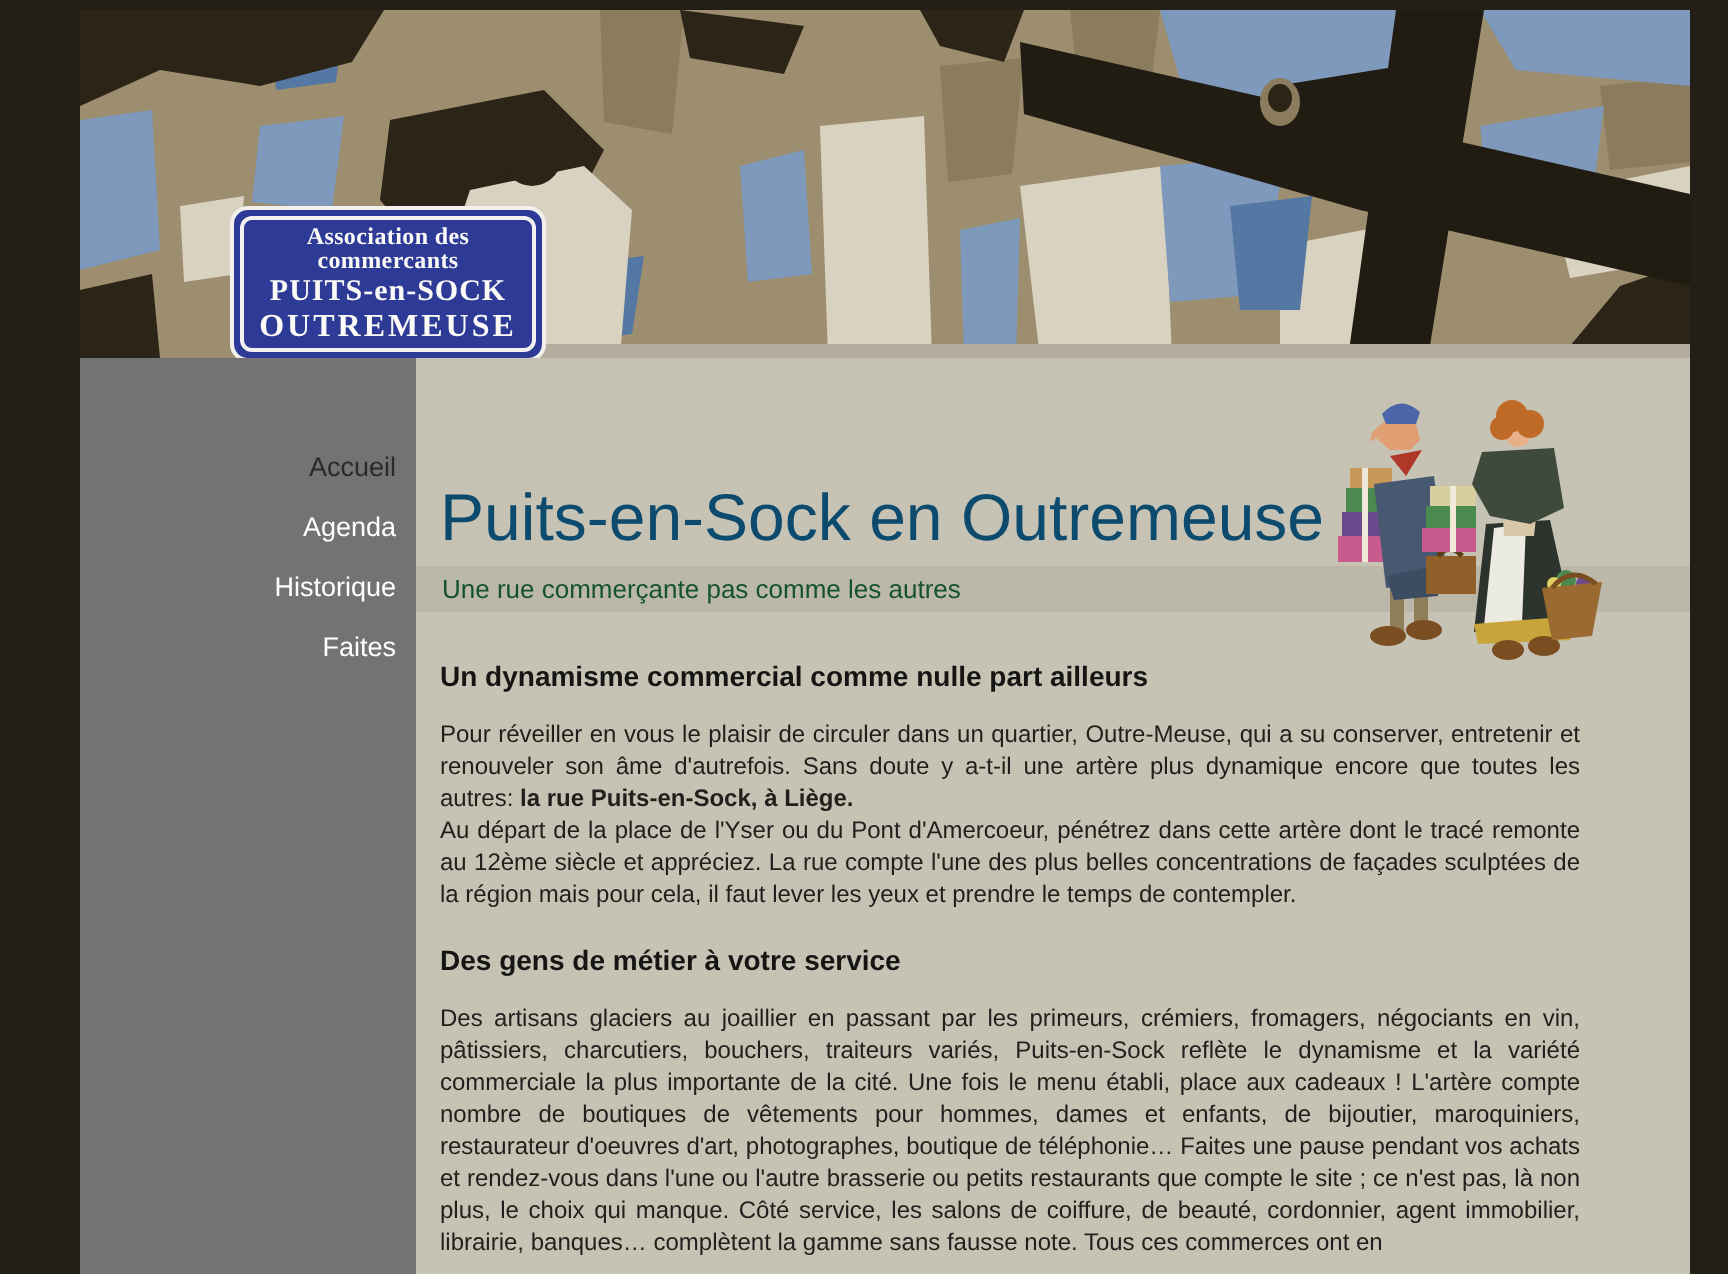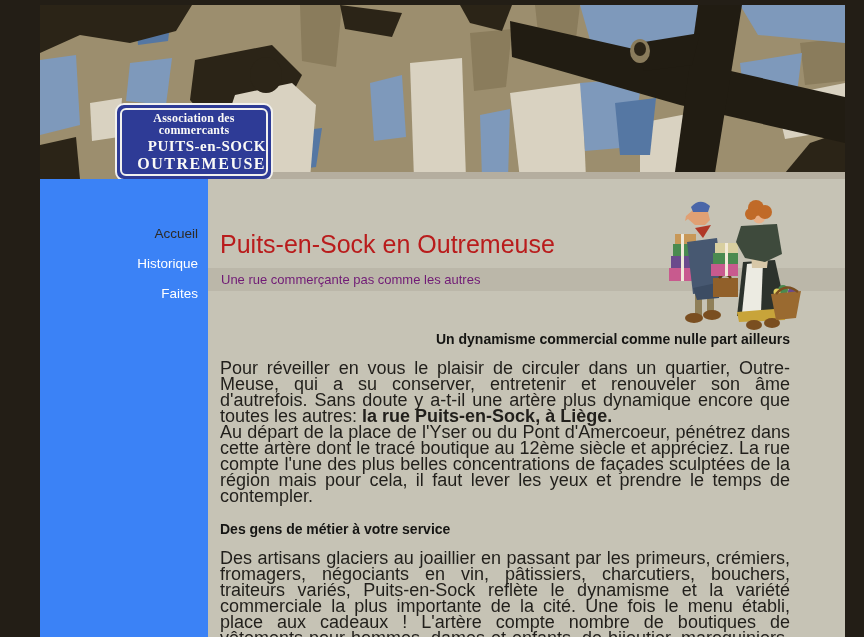--- a/index.html
+++ b/index.html
@@ -15,55 +15,55 @@
 
   
   .logo{
     position:absolute;left:75px;top:98px;width:158px;height:78px;
     background:#2e3b96;border:2px solid #f2f1ee;border-radius:9px;
     box-sizing:border-box;cursor:pointer;
   }
   .logo-inner{
     position:absolute;left:3px;top:3px;right:3px;bottom:3px;
     border:2px solid #f2f1ee;border-radius:6px;
-    display:flex;flex-direction:column;align-items:flex-end;justify-content:center;
+    display:flex;flex-direction:column;align-items:center;justify-content:center;
     font-family:"Liberation Serif", serif;color:#fbfaf7;text-align:center;line-height:1.05;
   }
   .logo-line1{font-size:12px;font-weight:bold;letter-spacing:.2px;}
   .logo-line2{font-size:15px;font-weight:bold;letter-spacing:.5px;margin-top:2px;}
   .logo-line3{font-size:16px;font-weight:bold;letter-spacing:1.5px;margin-top:1px;}
 
   
   .page-body{position:absolute;left:40px;top:179px;width:805px;height:458px;display:flex;}
   .sidebar{
-    width:168px;background:#3b82f6;box-sizing:border-box;
+    width:168px;background:#737373;box-sizing:border-box;
     padding:48px 10px 0 0;text-align:right;flex:none;
   }
   .menu-item{
     display:block;color:#ffffff;font-size:13.5px;line-height:14px;
     margin-bottom:16px;text-decoration:none;cursor:pointer;
   }
   .menu-item.active{color:#2c2a26;cursor:default;}
 
   .content{
     flex:1;background:#c6c3b5;position:relative;box-sizing:border-box;overflow:hidden;
   }
   .page-title{
-    margin:46px 0 0 12px;font-size:25px;line-height:38px;color:#b91c1c;
+    margin:61px 0 0 12px;font-size:33px;line-height:38px;color:#0c4a6e;
     font-weight:normal;letter-spacing:0;
   }
   .subtitle-band{
     margin-top:5px;background:rgba(60,55,40,0.08);
-    padding:4px 0 4px 13px;color:#701a75;font-size:13px;line-height:15px;
+    padding:4px 0 4px 13px;color:#14532d;font-size:13px;line-height:15px;
   }
   .text-col{width:570px;margin-left:12px;color:#211f1b;}
   .section-heading{font-size:14px;font-weight:bold;color:#151513;margin:0;}
-  .h1-gap{margin-top:40px;text-align:right;}
+  .h1-gap{margin-top:24px;}
   .h2-gap{margin-top:17px;}
-  .text-col p{margin:0;font-size:18px;line-height:16px;text-align:justify;}
+  .text-col p{margin:0;font-size:12px;line-height:16px;text-align:justify;}
   .p-gap{margin-top:13px !important;}
   b.inline-bold{font-weight:bold;}
 
   .shoppers{position:absolute;left:447px;top:14px;width:150px;height:142px;}
   .shoppers svg{display:block;width:100%;height:100%;}
 </style>
 </head>
 <body>
 
 <div class="frame">
@@ -123,20 +123,21 @@
         <span class="logo-line2">PUITS-en-SOCK</span>
         <span class="logo-line3">OUTREMEUSE</span>
       </div>
     </div>
   </div>
 
   <div class="page-body">
 
     <nav class="sidebar">
       <a class="menu-item active">Accueil</a>
+      <a class="menu-item">Agenda</a>
       <a class="menu-item">Historique</a>
       <a class="menu-item">Faites</a>
     </nav>
 
     <main class="content">
 
       <div class="shoppers">
         <svg viewBox="0 0 150 140" aria-hidden="true">
 
           <rect x="14" y="74" width="27" height="13" fill="#c85a8e"></rect>
@@ -187,21 +188,21 @@
       </div>
 
       <h1 class="page-title">Puits-en-Sock en Outremeuse</h1>
 
       <div class="subtitle-band">Une rue commerçante pas comme les autres</div>
 
       <div class="text-col">
         <h2 class="section-heading h1-gap">Un dynamisme commercial comme nulle part ailleurs</h2>
 
         <p class="p-gap"><span>Pour réveiller en vous le plaisir de circuler dans un quartier, Outre-Meuse, qui a su conserver, entretenir et renouveler son âme d'autrefois. Sans doute y a-t-il une artère plus dynamique encore que toutes les autres: </span><b class="inline-bold">la rue Puits-en-Sock, à Liège.</b></p>
-        <p>Au départ de la place de l'Yser ou du Pont d'Amercoeur, pénétrez dans cette artère dont le tracé boutique au 12ème siècle et appréciez. La rue compte l'une des plus belles concentrations de façades sculptées de la région mais pour cela, il faut lever les yeux et prendre le temps de contempler.</p>
+        <p>Au départ de la place de l'Yser ou du Pont d'Amercoeur, pénétrez dans cette artère dont le tracé remonte au 12ème siècle et appréciez. La rue compte l'une des plus belles concentrations de façades sculptées de la région mais pour cela, il faut lever les yeux et prendre le temps de contempler.</p>
 
         <h2 class="section-heading h2-gap">Des gens de métier à votre service</h2>
 
         <p class="p-gap">Des artisans glaciers au joaillier en passant par les primeurs, crémiers, fromagers, négociants en vin, pâtissiers, charcutiers, bouchers, traiteurs variés, Puits-en-Sock reflète le dynamisme et la variété commerciale la plus importante de la cité. Une fois le menu établi, place aux cadeaux ! L'artère compte nombre de boutiques de vêtements pour hommes, dames et enfants, de bijoutier, maroquiniers, restaurateur d'oeuvres d'art, photographes, boutique de téléphonie… Faites une pause pendant vos achats et rendez-vous dans l'une ou l'autre brasserie ou petits restaurants que compte le site ; ce n'est pas, là non plus, le choix qui manque. Côté service, les salons de coiffure, de beauté, cordonnier, agent immobilier, librairie, banques… complètent la gamme sans fausse note. Tous ces commerces ont en</p>
       </div>
 
     </main>
   </div>
 </div>
 

